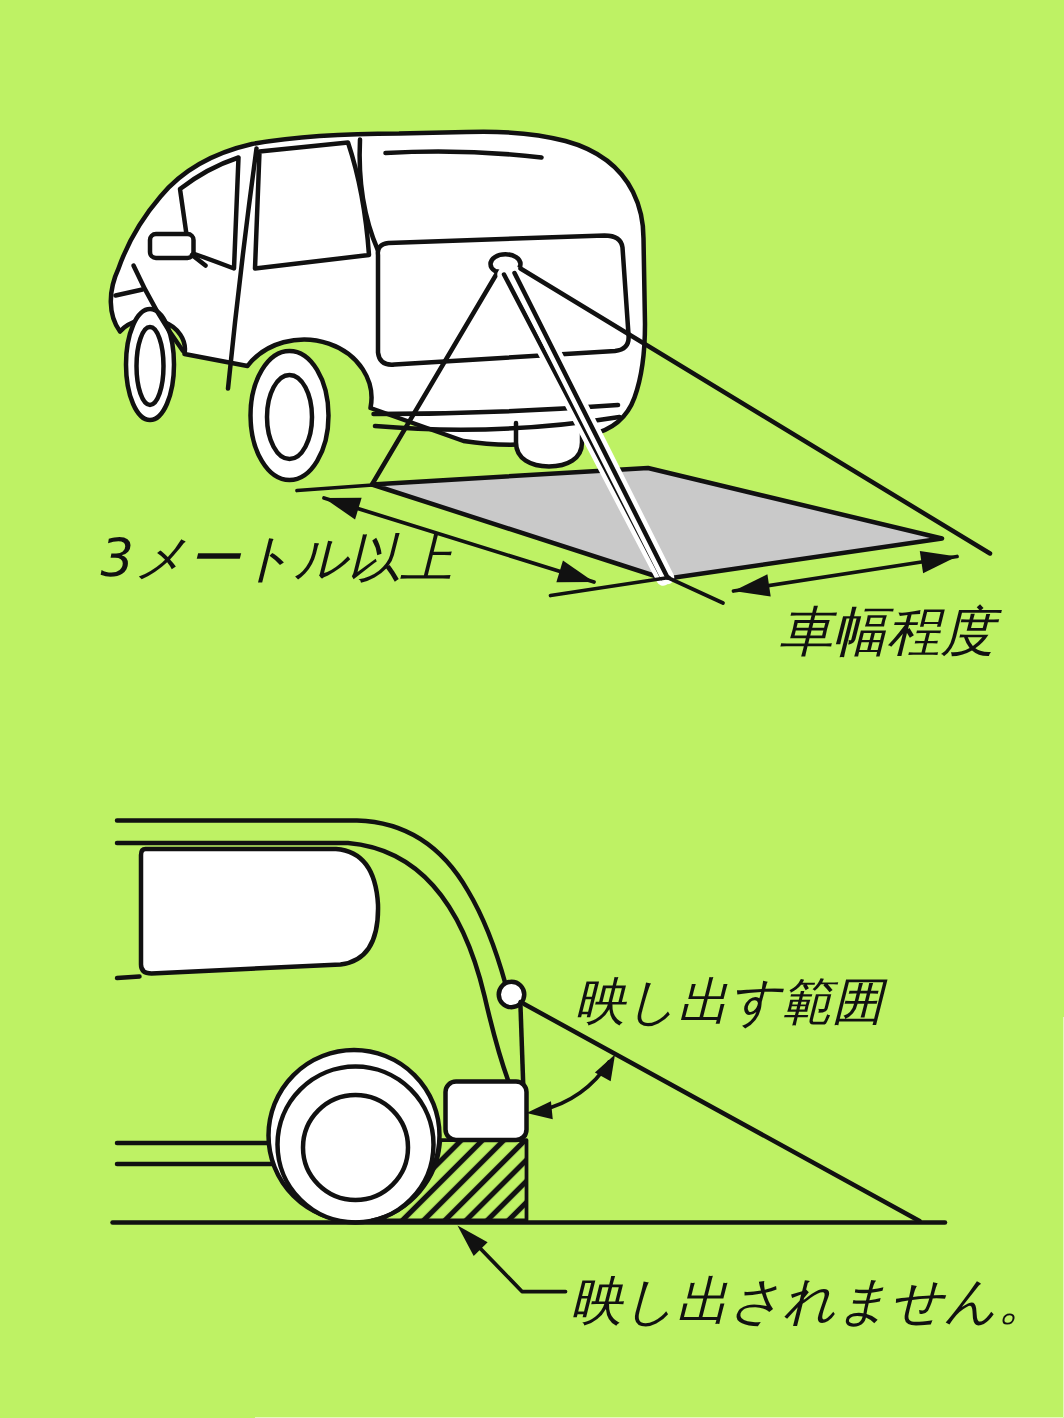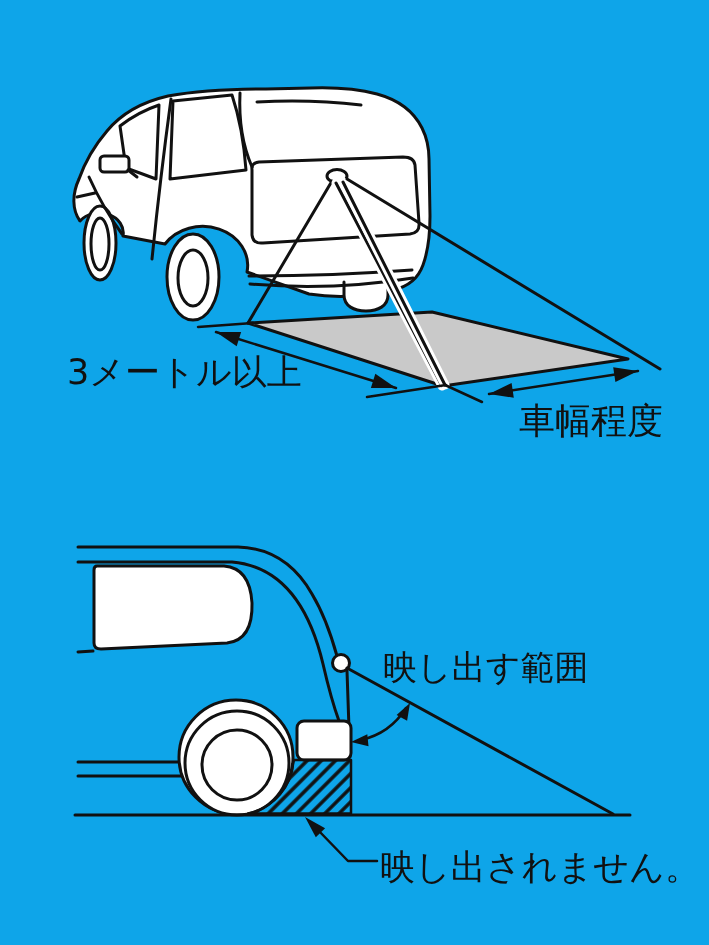--- a/index.html
+++ b/index.html
@@ -1,17 +1,17 @@
 <!DOCTYPE html>
 <html><head>
 <meta charset="utf-8">
 <style>
   html,body{margin:0;padding:0;background:#ffffff;}
-  .page{position:relative;width:709px;height:945px;background:#0ea5e9;overflow:hidden;
-        font-family:"DejaVu Sans",sans-serif;}
+  .page{position:relative;width:709px;height:945px;background:#bef264;overflow:hidden;
+        font-family:"DejaVu Sans",sans-serif;font-style:italic;}
   svg{display:block;}
   .lbl{font-family:"DejaVu Sans",sans-serif;fill:#111111;}
 </style>
 </head>
 <body>
 
 <div class="page">
 <svg width="709" height="945" viewBox="0 0 709 945">
   <defs>
     <pattern id="hatch" width="10" height="10" patternUnits="userSpaceOnUse" patternTransform="rotate(45)">

